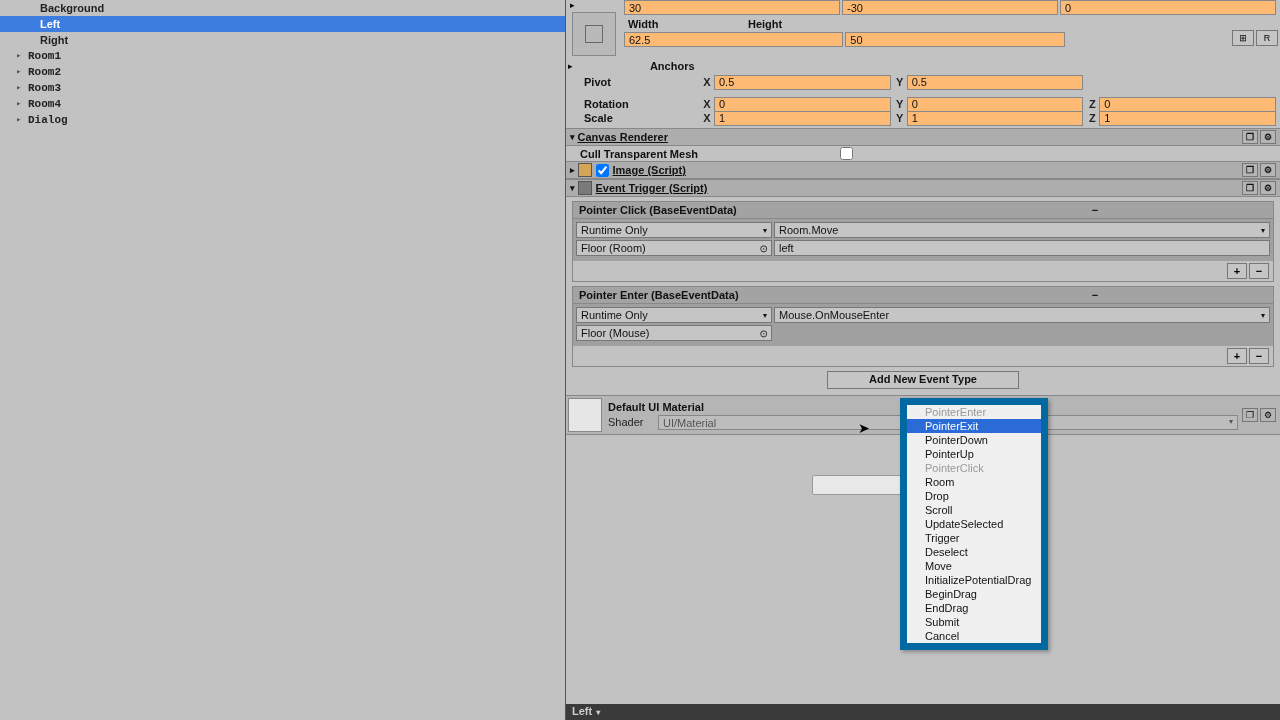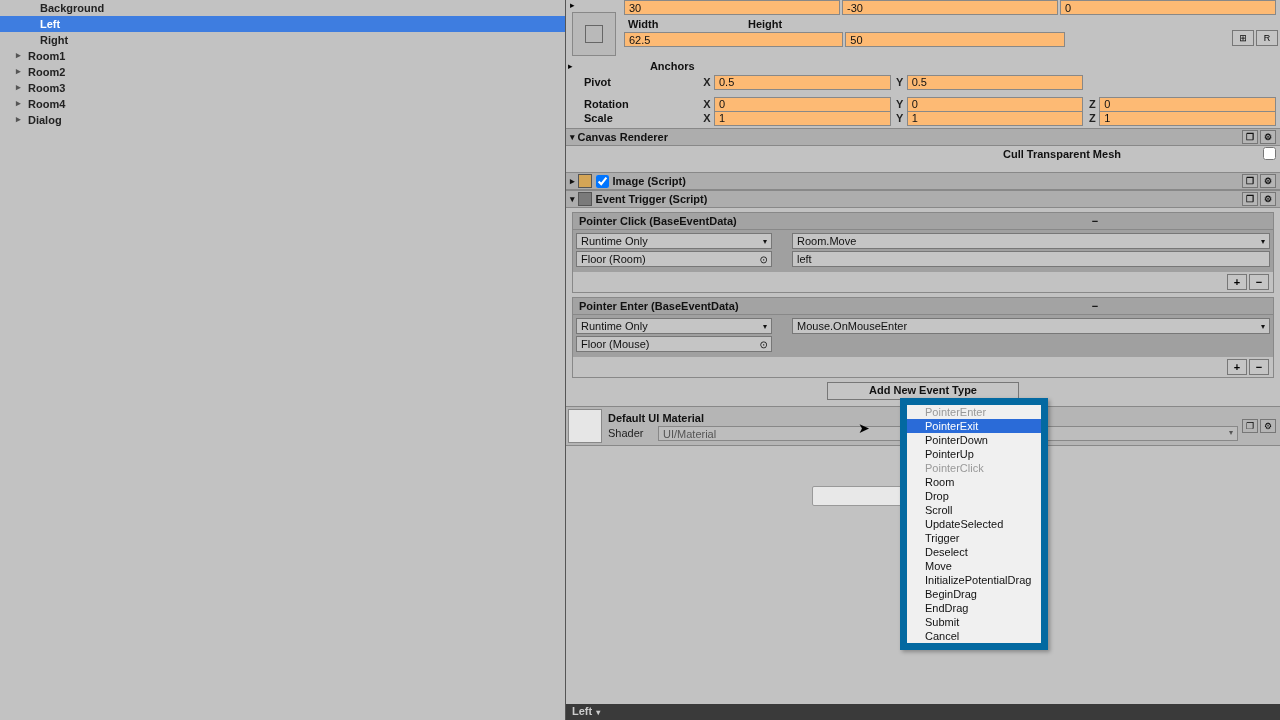--- a/index.html
+++ b/index.html
@@ -4,21 +4,21 @@
 <style>
 * { box-sizing: border-box; margin: 0; padding: 0; font-family: Arial, sans-serif; font-size: 11px; }
 body { background: #c2c2c2; width: 1280px; height: 720px; overflow: hidden; position: relative; }
 
 .main-container { display: flex; width: 100%; height: 100%; }
 
 
 .hierarchy { width: 566px; background: #c2c2c2; border-right: 1px solid #555; height: 100%; }
 .hierarchy-item { padding: 2px 4px 2px 40px; color: #222; font-weight: bold; cursor: pointer; }
 .hierarchy-item.selected { background: #3e7de0; color: #fff; }
-.hierarchy-item.child { padding-left: 28px; position: relative; }
+.hierarchy-item.child { padding-left: 28px; position: relative; font-family: Liberation Mono, monospace; }
 .hierarchy-item.child::before { content: '▸'; position: absolute; left: 16px; font-size: 9px; color: #555; }
 .hierarchy-item.grandchild { padding-left: 40px; }
 
 
 .inspector { flex: 1; background: #c2c2c2; overflow-y: auto; position: relative; }
 
 .rect-top { display: flex; padding: 0 4px; }
 .anchor-widget { width: 44px; height: 44px; background: #b9b9b9; border: 1px solid #888; margin: 2px 8px 2px 2px; display:flex; align-items:center; justify-content:center; }
 .anchor-inner { width: 18px; height: 18px; border: 1px solid #666; }
 
@@ -28,33 +28,33 @@
 .field-group { display: flex; flex: 1; gap: 2px; }
 .fwrap { display: flex; align-items: center; flex: 1; }
 .flabel { width: 14px; text-align: center; color: #222; font-weight: bold; }
 .input { flex: 1; background: #fdba74; border: 1px solid #888; padding: 1px 4px; height: 15px; color: #111; }
 
 .component-header { display: flex; align-items: center; background: #adadad; border-top: 1px solid #888; border-bottom: 1px solid #888; padding: 1px 4px; font-weight: bold; color: #111; }
 .comp-foldout { margin-right: 3px; font-size: 9px; cursor: pointer; }
 .comp-icon { width: 14px; height: 14px; background: #7a7a7a; margin-right: 4px; border: 1px solid #555; }
 .comp-icon.orange { background: #d4a556; }
 .comp-check { margin-right: 4px; }
-.comp-name { flex: 1; }
+.comp-name { flex: 1; text-decoration: underline; }
 .comp-btns { display: flex; gap: 2px; }
 .mini-btn { width: 16px; height: 14px; background: #b5b5b5; border: 1px solid #777; display:flex; align-items:center; justify-content:center; font-size:9px; cursor:pointer; }
 
-.prop-row { display: flex; align-items: center; padding: 1px 4px 12px 14px; justify-content: flex-end; }
+.prop-row { display: flex; align-items: center; padding: 1px 4px 1px 14px; }
 .prop-label { width: 260px; color: #111; font-weight: bold; }
 
 .event-section { background: #aeaeae; border: 1px solid #888; margin: 4px 6px; }
 .event-title { background: #a3a3a3; padding: 2px 6px; font-weight: bold; color: #111; border-bottom: 1px solid #888; display: flex; }
 .event-title span { flex: 1; }
 .minus { width: 14px; text-align: center; cursor: pointer; }
 .event-body { padding: 3px; background: #a0a0a0; }
-.event-row { display: flex; gap: 20px; margin-bottom: 2px; }
+.event-row { display: flex; gap: 2px; margin-bottom: 2px; }
 .dropdown { background: #c5c5c5; border: 1px solid #777; padding: 1px 4px; height: 16px; flex: 1; position: relative; color: #111; display:flex; align-items:center; }
 .dropdown::after { content: '▾'; position: absolute; right: 4px; font-size: 8px; }
 .obj-field { background: #c5c5c5; border: 1px solid #777; padding: 1px 4px; height: 16px; flex: 1; position: relative; color: #111; display:flex; align-items:center; }
 .obj-field::after { content: '⊙'; position: absolute; right: 3px; font-size: 10px; }
 .text-field { background: #c5c5c5; border: 1px solid #777; padding: 1px 4px; height: 16px; flex: 1; color: #111; display:flex; align-items:center; }
 .event-footer { display: flex; justify-content: flex-end; padding: 2px 4px; gap: 2px; background: #c2c2c2; }
 .sq-btn { width: 20px; height: 16px; background: #c5c5c5; border: 1px solid #777; display:flex; align-items:center; justify-content:center; cursor:pointer; font-weight:bold; }
 
 .center-btn { display: block; margin: 4px auto; width: 192px; height: 18px; background: #c5c5c5; border: 1px solid #777; text-align: center; padding-top: 1px; font-weight: bold; color: #111; cursor:pointer; }
 

